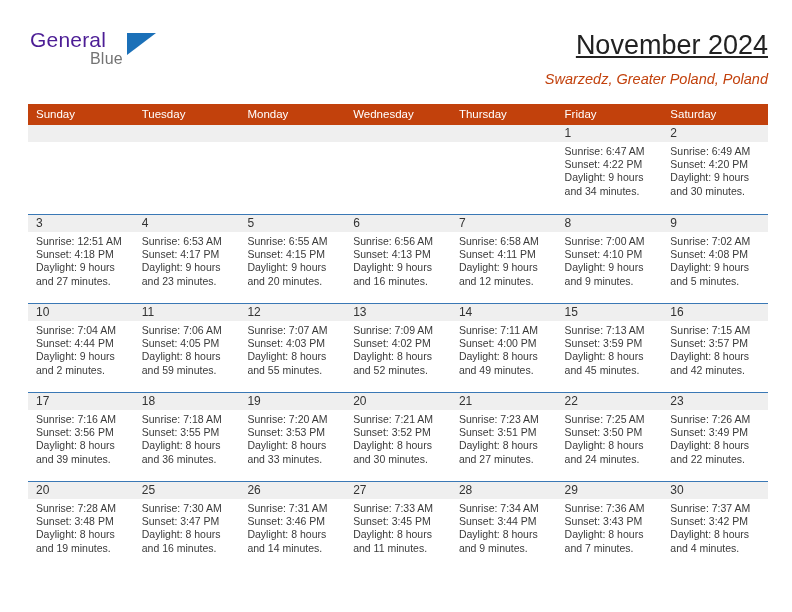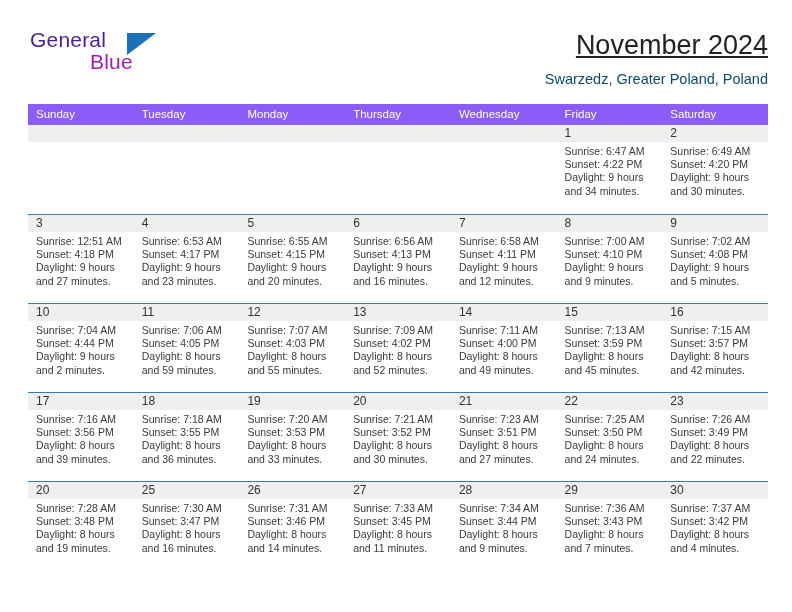--- a/index.html
+++ b/index.html
@@ -53,59 +53,60 @@
     top: 5px;
     width: 0;
     height: 0;
     border-left: 29px solid #1b70b8;
     border-bottom: 22px solid transparent;
   }
   .brand-blue {
     position: absolute;
     left: 62px;
     top: 22px;
-    font-size: 21px;
+    font-size: 16px;
     letter-spacing: 0.2px;
-    color: #a21caf;
+    color: #737373;
     font-family: "Liberation Sans", sans-serif;
   }
 
   .titles {
     position: absolute;
     right: 0;
     top: 0;
     text-align: right;
   }
   .cal-title {
     font-size: 27px;
     color: #222222;
     line-height: 34px;
     white-space: nowrap;
     text-decoration: underline;
   }
   .cal-subtitle {
     font-size: 14.5px;
-    color: #0c4a6e;
+    color: #c2410c;
     line-height: 22px;
     margin-top: 6px;
     white-space: nowrap;
+    font-style: italic;
   }
 
   
   .calendar {
     position: absolute;
     left: 28px;
     top: 104px;
     width: 740px;
   }
 
   .week-head {
     display: flex;
     width: 100%;
-    background: #8b5cf6;
+    background: #c2410c;
     height: 21px;
   }
   .week-head .dow {
     flex: 1 1 0;
     font-size: 11.5px;
     color: #ffffff;
     line-height: 21px;
     padding-left: 8px;
     box-sizing: border-box;
     white-space: nowrap;
@@ -170,22 +171,22 @@
     </div>
 
   </div>
 
   <div class="calendar">
 
     <div class="week-head">
       <div class="dow">Sunday</div>
       <div class="dow">Tuesday</div>
       <div class="dow">Monday</div>
+      <div class="dow">Wednesday</div>
       <div class="dow">Thursday</div>
-      <div class="dow">Wednesday</div>
       <div class="dow">Friday</div>
       <div class="dow">Saturday</div>
     </div>
 
     <div id="weeks-container">
         <div class="week first">
           <div class="cell empty">
             <div class="datenum"></div>
           </div>
           <div class="cell empty">

